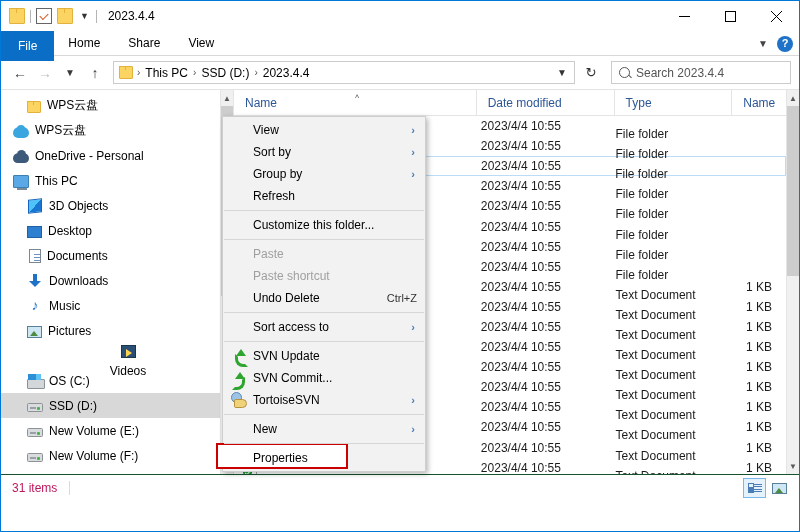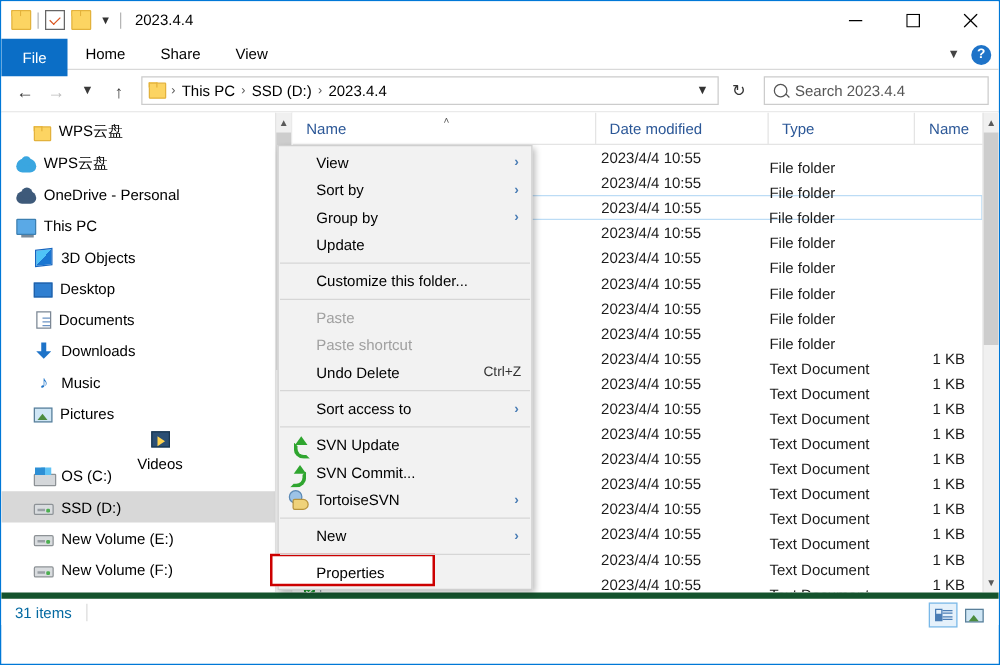--- a/index.html
+++ b/index.html
@@ -189,22 +189,22 @@
         border-right:5px solid transparent;border-bottom:7px solid #2fa52f;}
   .svn-co:after{content:"";position:absolute;left:0px;top:5px;width:7px;height:7px;
         border:3px solid #2fa52f;border-top-color:transparent;border-left-color:transparent;
         border-radius:0 0 8px 0;}
   .svn-ts:before{content:"";position:absolute;left:0px;top:0px;width:9px;height:9px;
         border-radius:50%;background:#9dc3e6;border:1px solid #5b89b5;}
   .svn-ts:after{content:"";position:absolute;left:3px;bottom:0px;width:11px;height:7px;
         background:#efd27a;border:1px solid #b7933c;border-radius:2px 5px 5px 2px;}
 
   
-  .status{height:26px;display:flex;align-items:center;border-top:5px solid #14532d;
-        background:#fff;padding-left:11px;font-size:12px;color:#0369a1;position:relative;}
+  .status{height:26px;display:flex;align-items:center;border-top:1px solid #14532d;
+        background:#fff;padding-left:11px;font-size:12px;color:#be185d;position:relative;}
   .status-sep{width:1px;height:14px;background:#dcdcdc;margin-left:12px;}
   .viewbtns{position:absolute;right:8px;top:0;height:26px;display:flex;align-items:center;gap:2px;}
   .vbtn{width:23px;height:20px;display:flex;align-items:center;justify-content:center;}
   .vbtn.active{border:1px solid #7ab8e8;background:#e5f1fb;}
   .det-ico{width:14px;height:11px;position:relative;}
   .det-ico:before{content:"";position:absolute;left:0;top:0;width:4px;height:3px;
         border:1px solid #4a7db5;box-shadow:0 5px 0 -0px #4a7db5;}
   .det-ico:after{content:"";position:absolute;left:6px;top:1px;width:8px;height:1px;
         background:#4a7db5;box-shadow:0 2px 0 #4a7db5,0 5px 0 #4a7db5,0 7px 0 #4a7db5;}
   .lg-ico{width:15px;height:11px;background:#cfe6f5;border:1px solid #5a7f99;position:relative;}
@@ -564,21 +564,21 @@
         </div>
         <div class="mi">
           <span>Sort by</span>
           <span class="arrow">›</span>
         </div>
         <div class="mi">
           <span>Group by</span>
           <span class="arrow">›</span>
         </div>
         <div class="mi">
-          <span>Update</span>
+          <span>Refresh</span>
         </div>
         <div class="msep"></div>
         <div class="mi">
           <span>Customize this folder...</span>
         </div>
         <div class="msep"></div>
         <div class="mi dis">
           <span>Paste</span>
         </div>
         <div class="mi dis">

